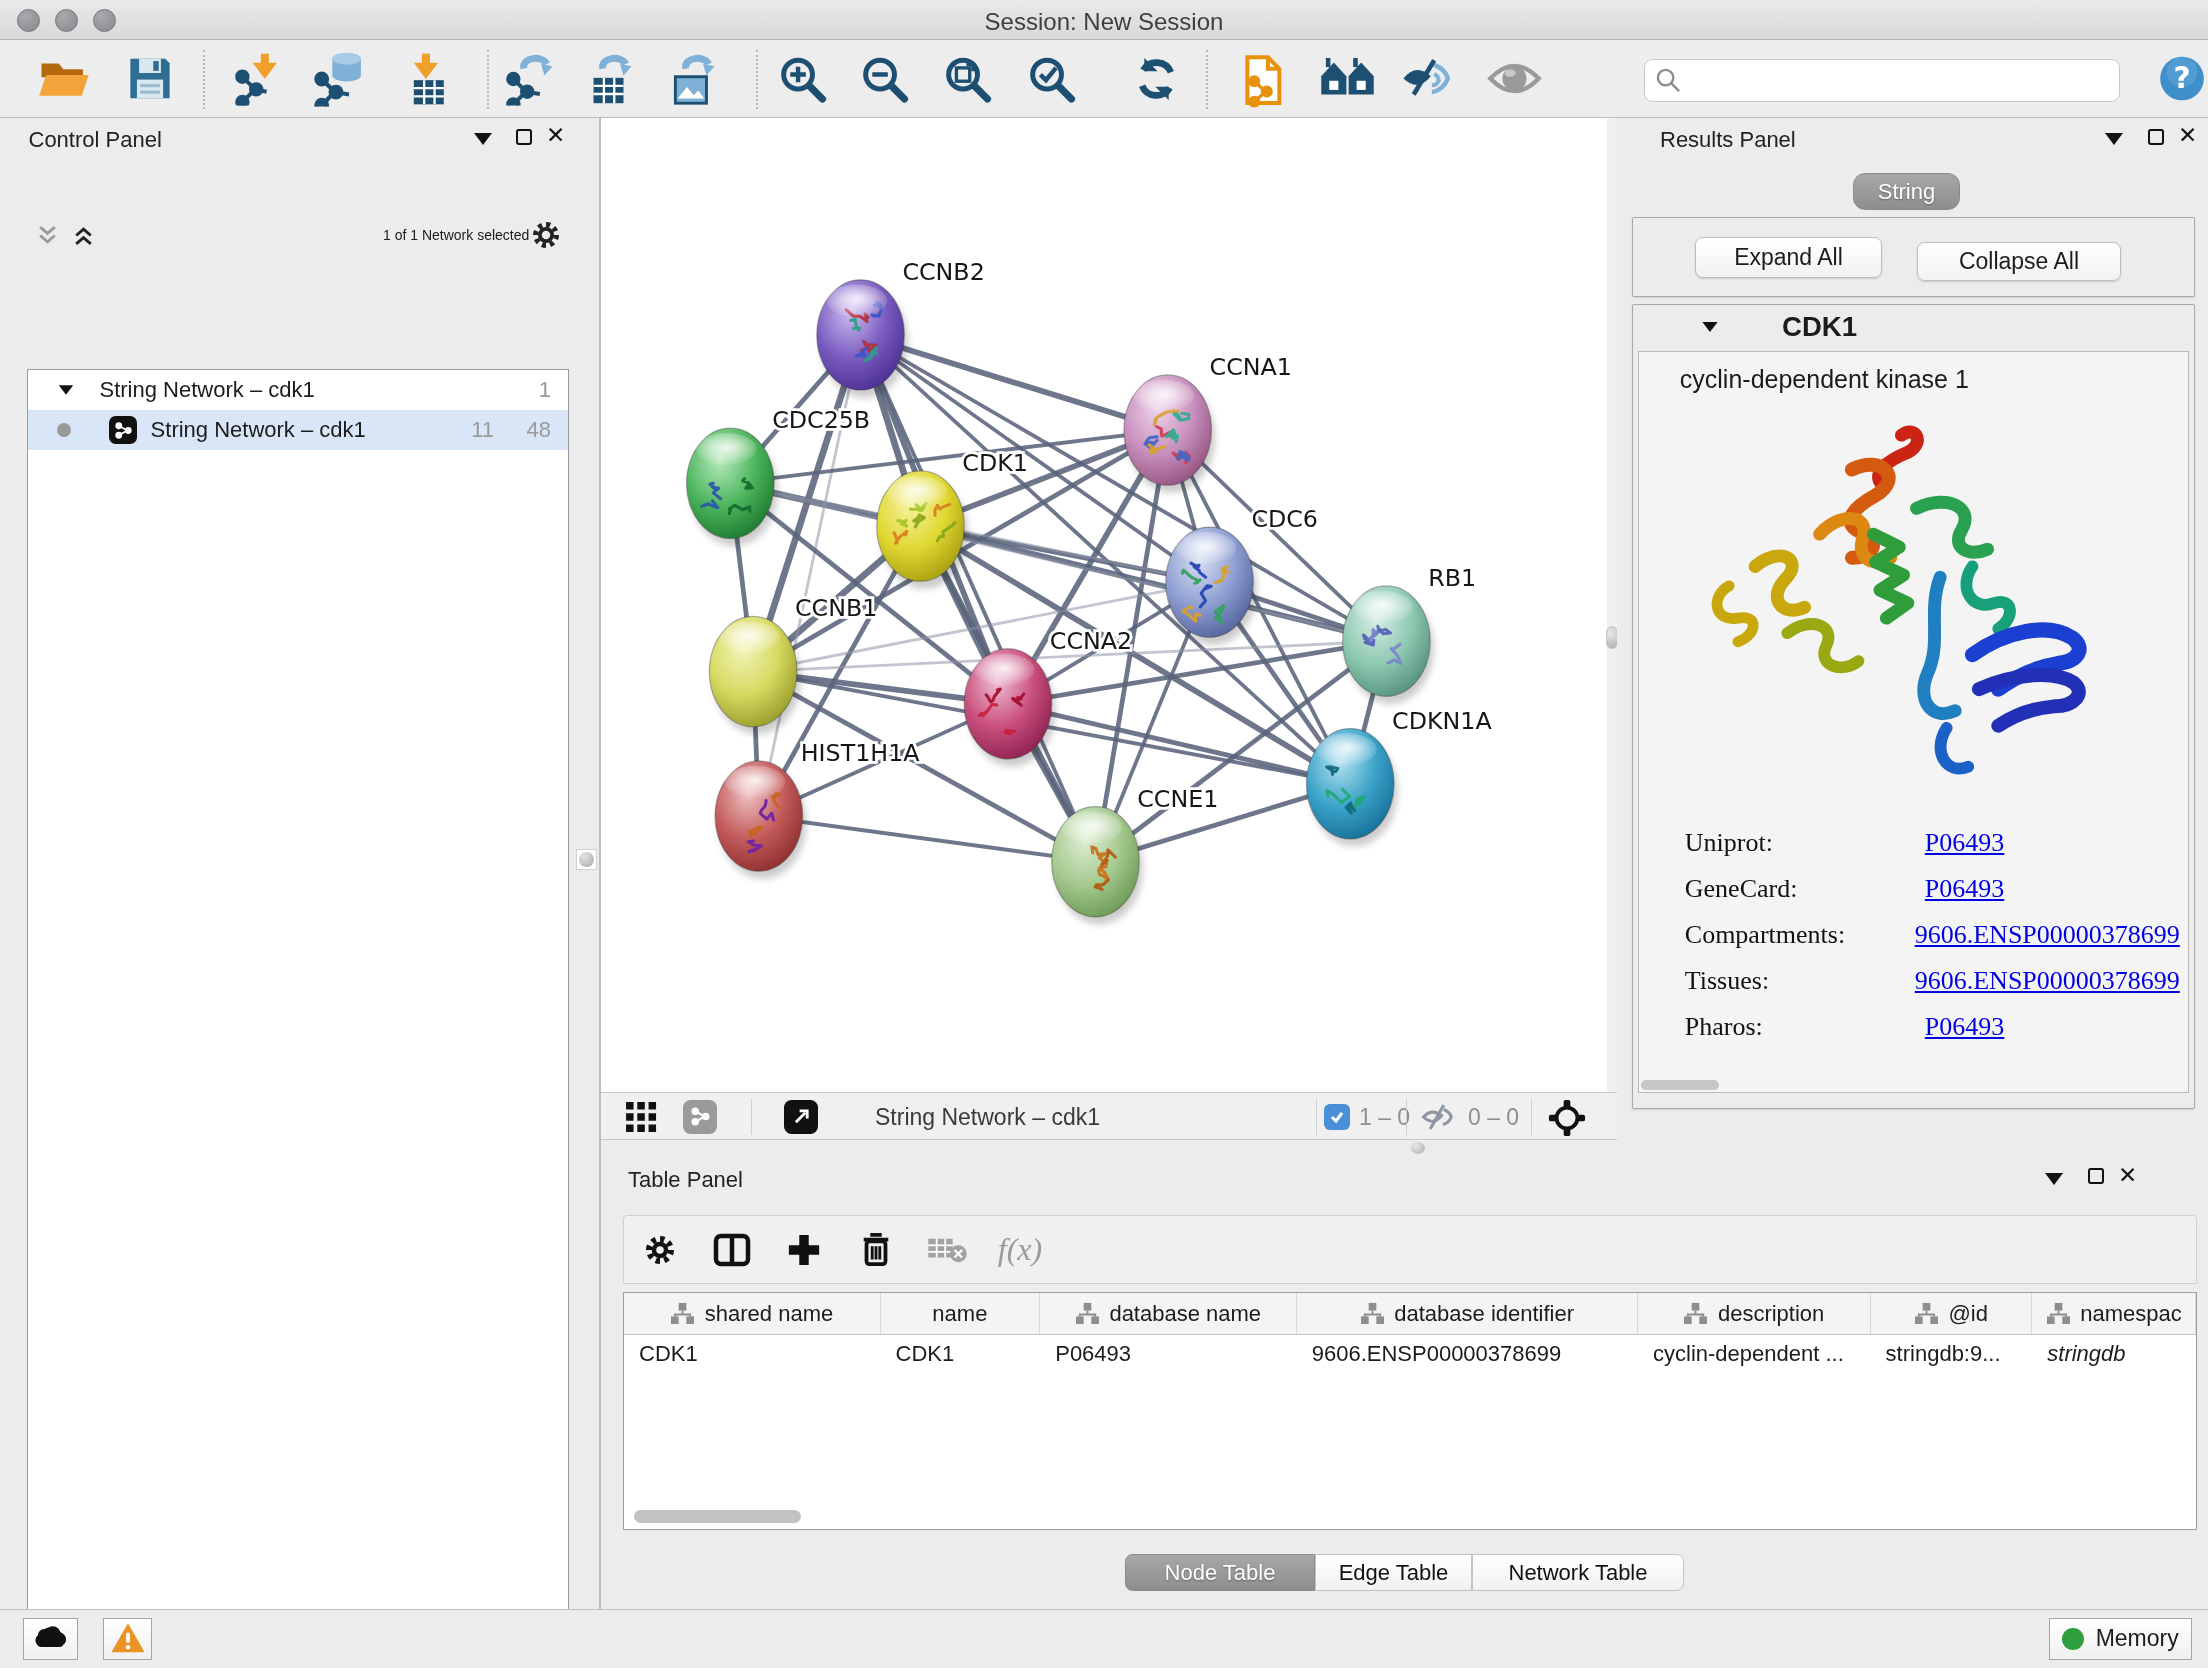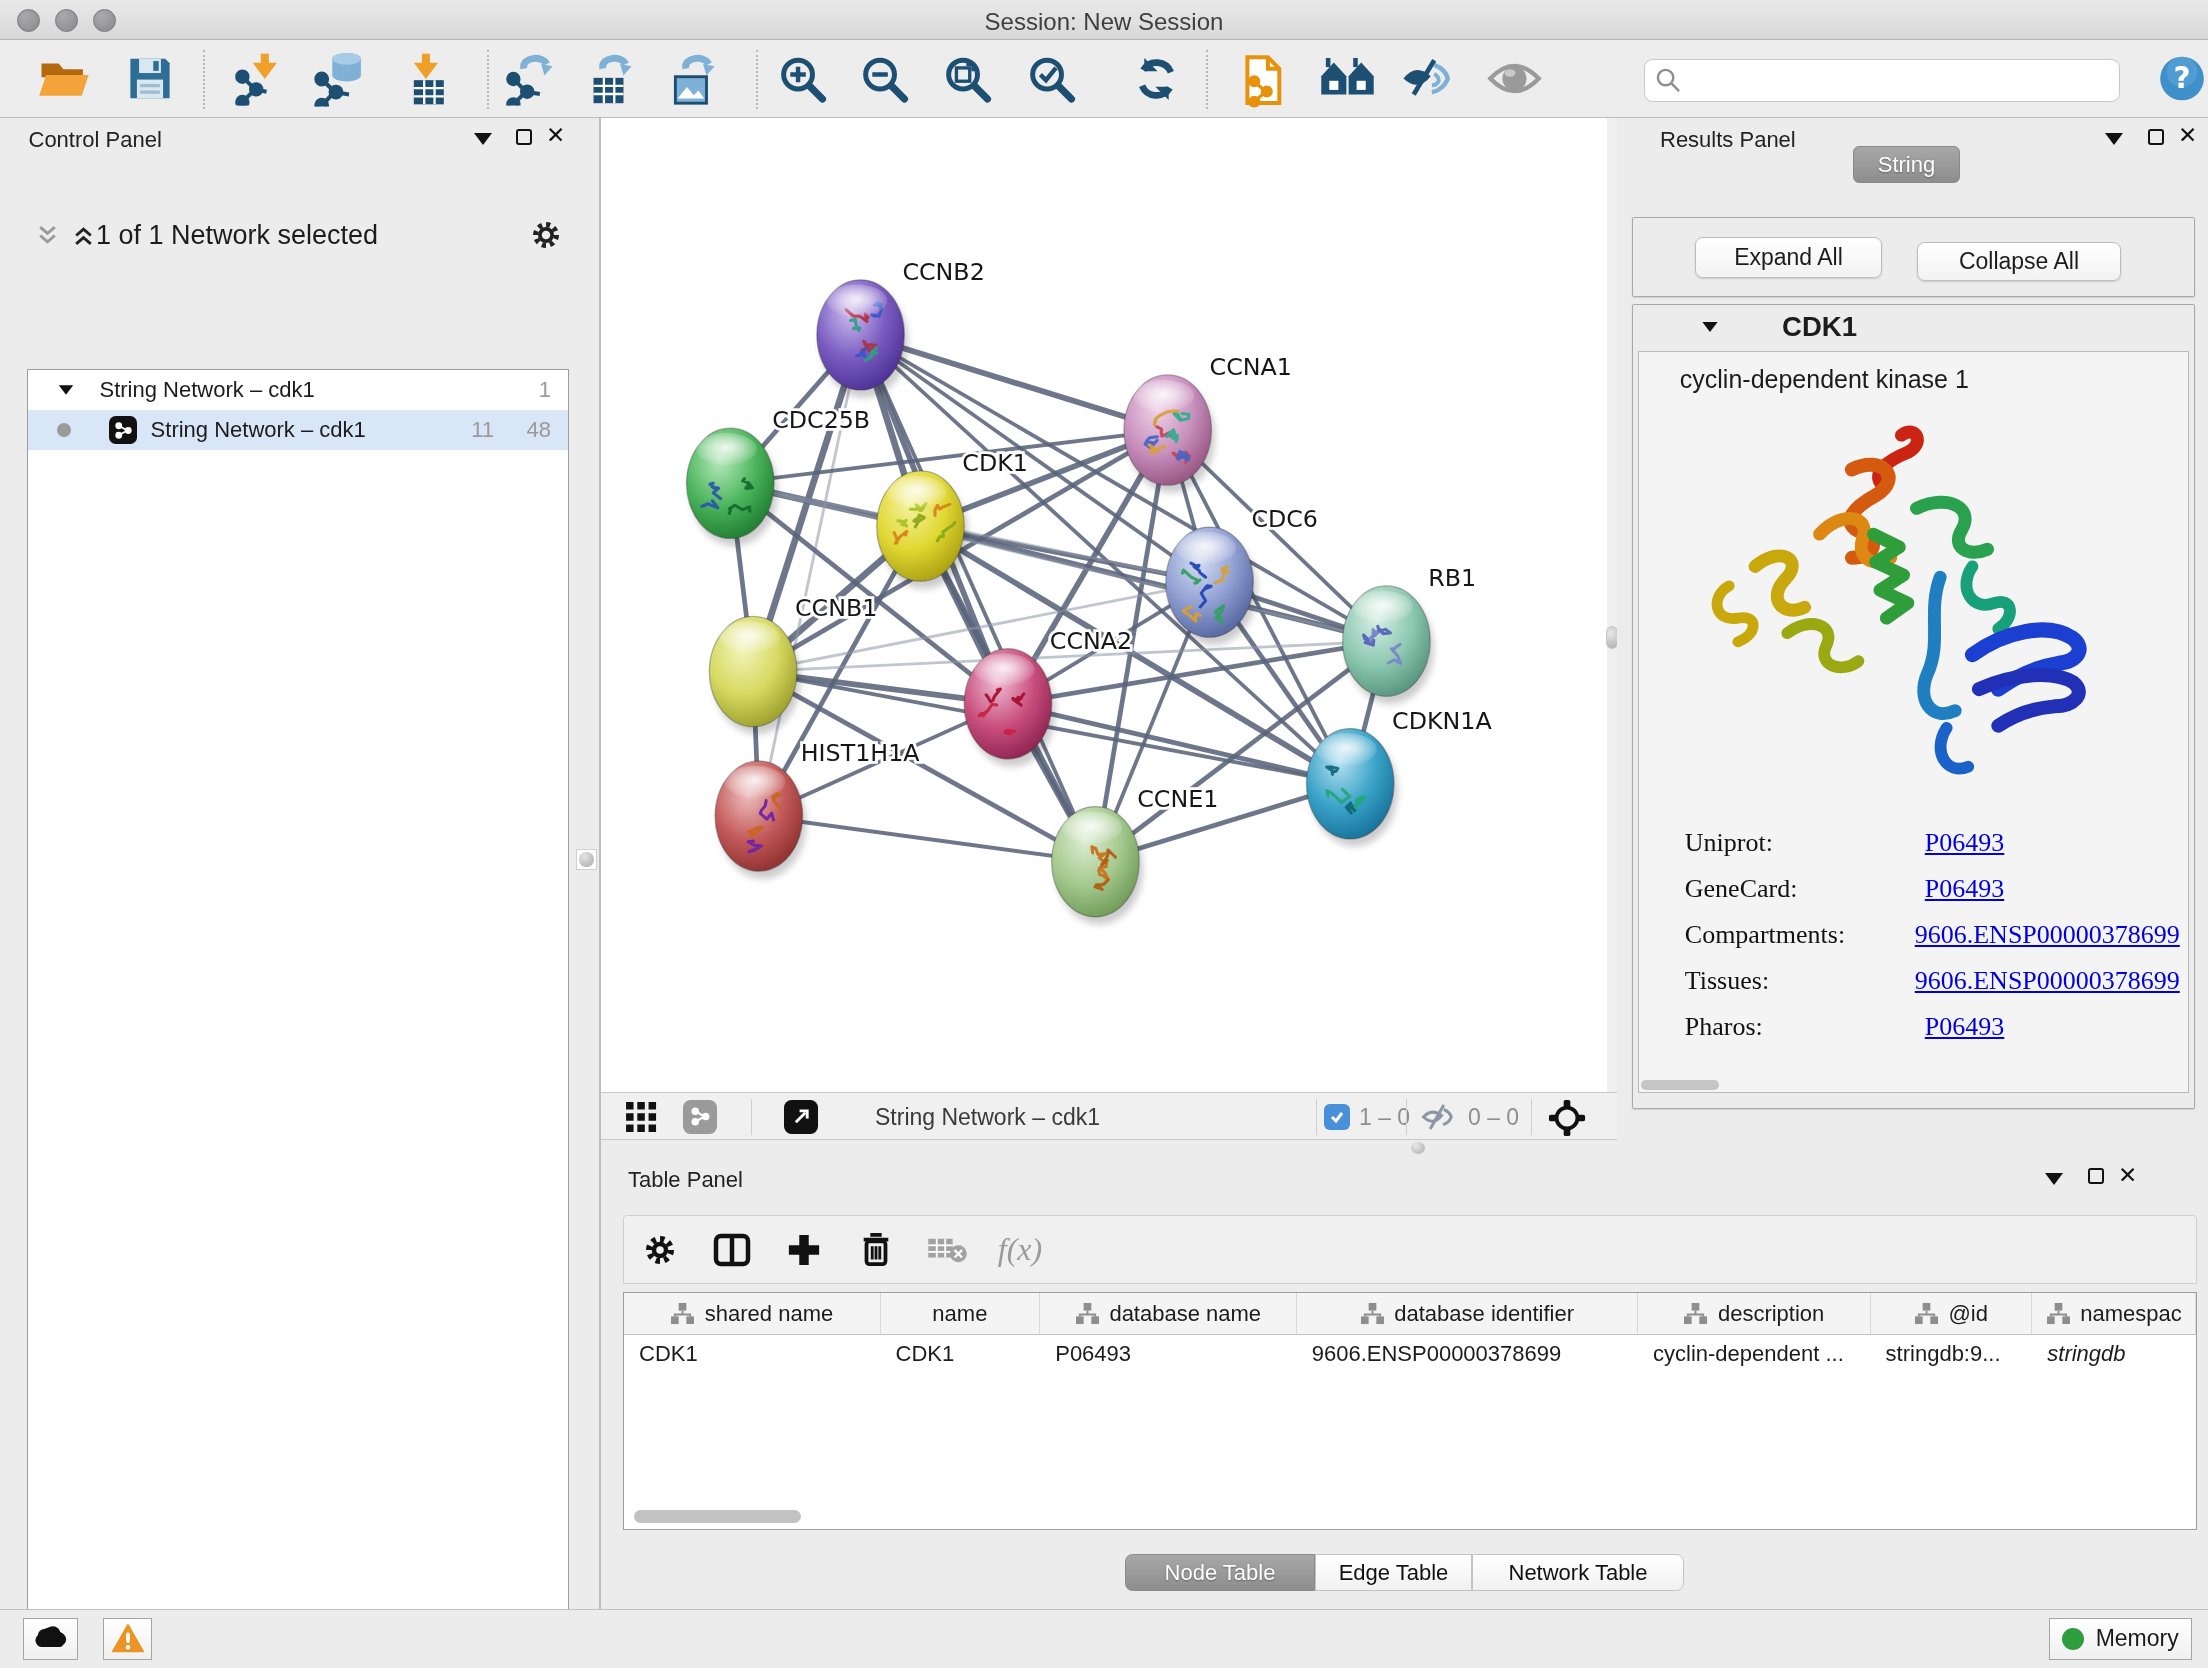--- a/index.html
+++ b/index.html
@@ -309,21 +309,21 @@
   <span style="position:absolute;left:546px;top:3.8px" class="pctl">✕</span>
 
 
   <div style="position:absolute;left:27px;top:101px;width:542px;height:32px;display:flex;align-items:center">
     <svg width="25" height="25" viewBox="0 0 24 24" style="margin-left:7.6px">
       <path d="M5 4 l7 6 7-6 M5 12 l7 6 7-6" stroke="#9a9a9a" stroke-width="2.8" fill="none"></path>
     </svg>
     <svg width="25" height="25" viewBox="0 0 24 24" style="margin-left:11.4px">
       <path d="M5 20 l7-6 7 6 M5 12 l7-6 7 6" stroke="#222" stroke-width="2.8" fill="none"></path>
     </svg>
-    <div style="flex:1;text-align:left;font-size:27px">1 of 1 Network selected</div>
+    <div style="flex:1;text-align:right;font-size:14px">1 of 1 Network selected</div>
     <svg width="34" height="34" viewBox="0 0 36 36" style="margin-right:5.7px">
       <circle cx="18" cy="18" r="11" stroke="#222" stroke-width="5.5" stroke-dasharray="4.3 4.3" fill="none"></circle>
       <circle cx="18" cy="18" r="6.5" stroke="#222" stroke-width="4" fill="none"></circle>
     </svg>
   </div>
 
   <div class="tree-box">
     <div class="tree-row">
       <span class="tri-down" style="margin-left:28.5px;transform:scale(0.8)"></span>
       <span style="margin-left:25px">String Network – cdk1</span>
@@ -658,21 +658,21 @@
 <div class="splitter">
   <div style="position:absolute;left:810px;top:1px;width:14.3px;height:12.4px;border-radius:50%;background:radial-gradient(circle at 35% 30%,#e8e8e8,#ababab)"></div>
 </div>
 
 <div class="results-panel">
   <div style="position:absolute;left:43px;top:8.6px" class="panel-title">Results Panel</div>
   <span style="position:absolute;left:488px;top:15px" class="tri-down"></span>
   <span style="position:absolute;left:531px;top:10.5px" class="pctl-sq"></span>
   <span style="position:absolute;left:561px;top:3.8px" class="pctl">✕</span>
 
-  <div class="tab sel" style="position:absolute;left:236px;top:28px;width:107px;border-radius:6px">
+  <div class="tab sel" style="position:absolute;left:236px;top:55px;width:107px;border-radius:12px">
       <span>String</span>
     </div>
 
   <div class="rp-box" style="left:15px;top:99px;width:563px;height:80px">
     <div class="btn" style="position:absolute;left:62px;top:19px;width:187px;height:41px">
         <span>Expand All</span>
       </div>
     <div class="btn" style="position:absolute;left:284px;top:24px;width:204px;height:39px">
         <span>Collapse All</span>
       </div>

